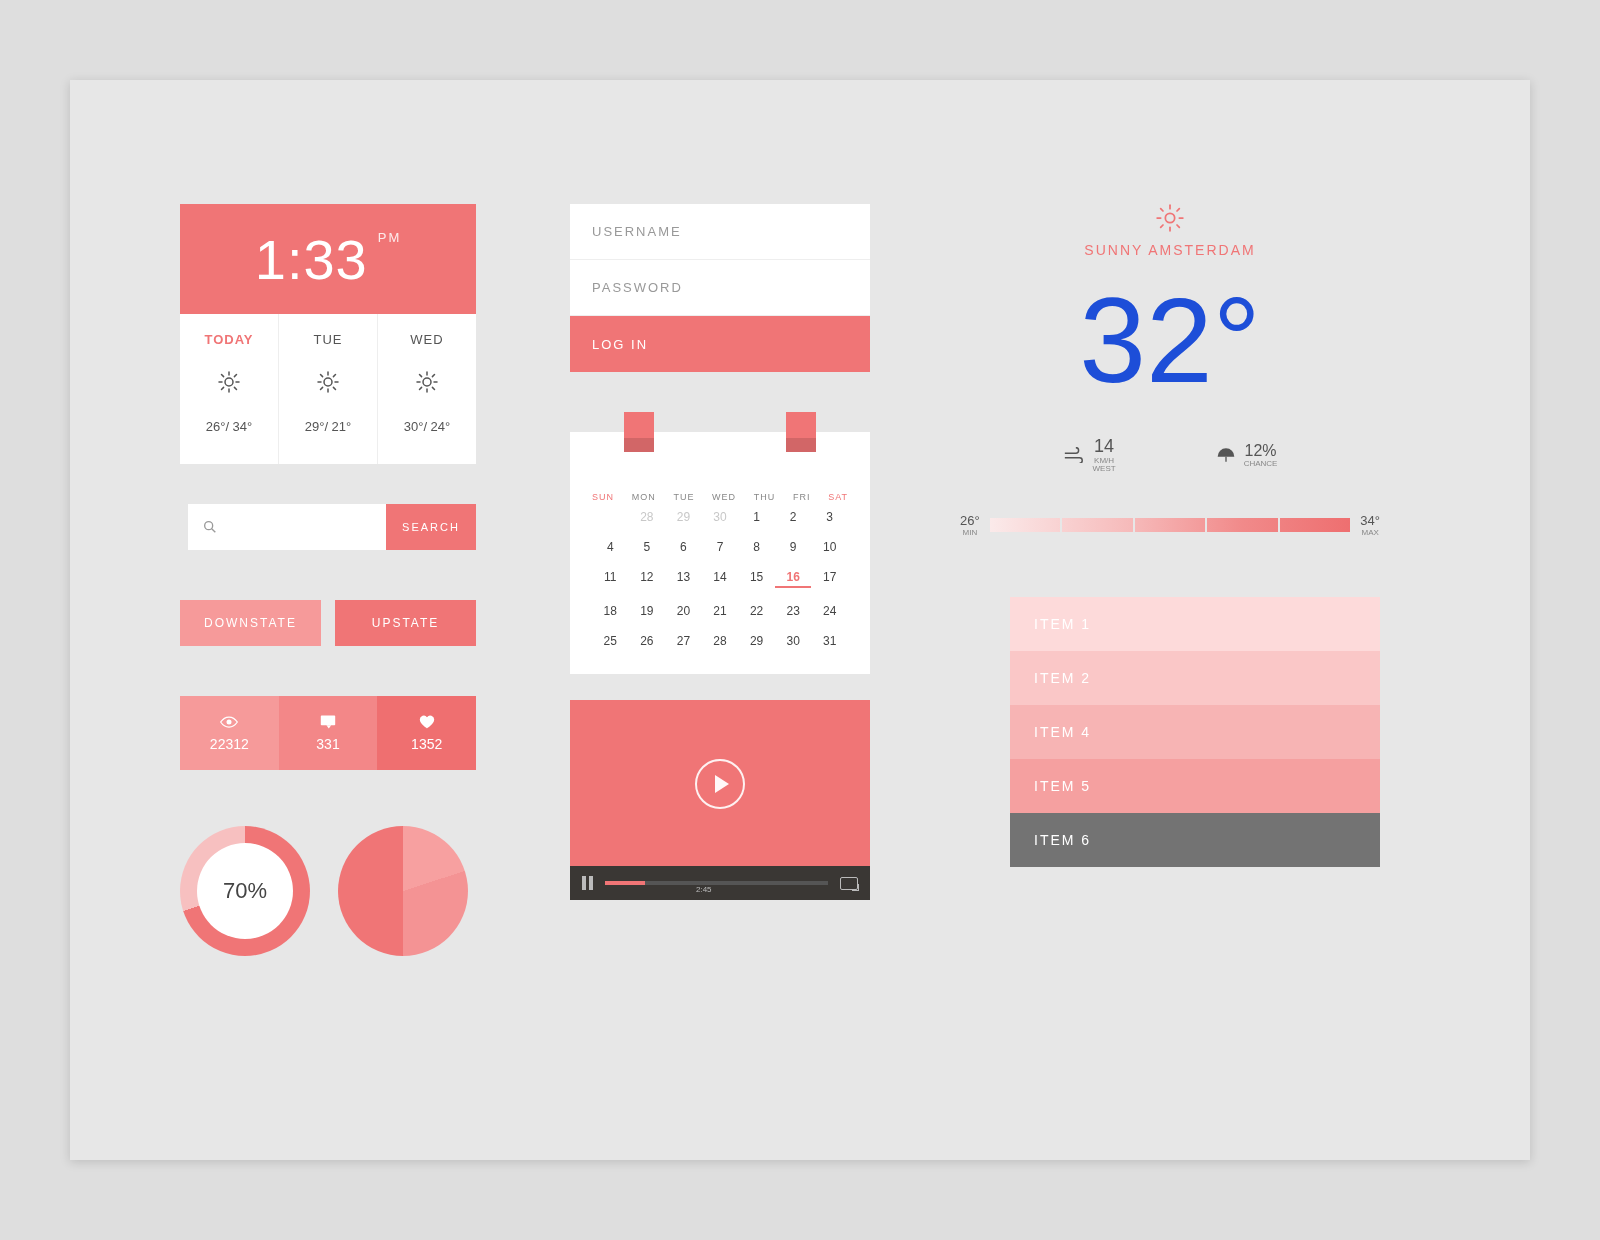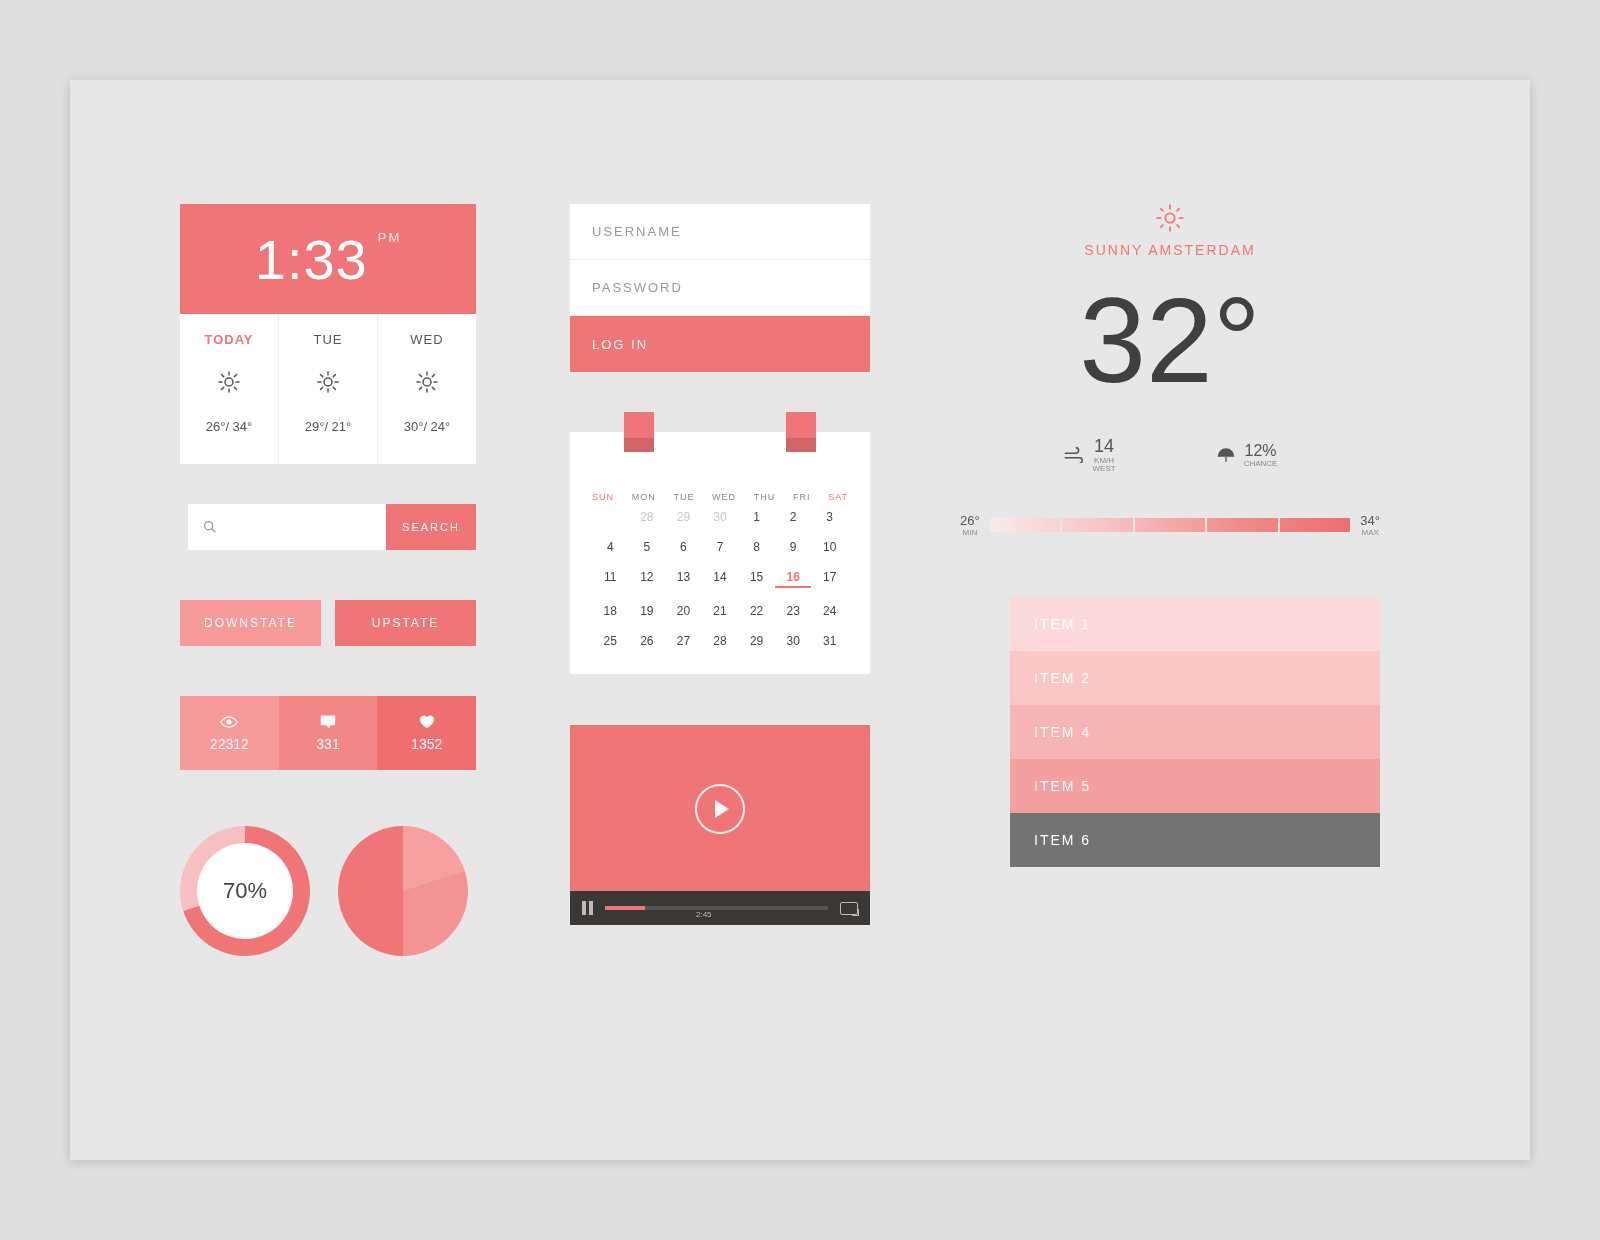--- a/index.html
+++ b/index.html
@@ -55,37 +55,37 @@
 
   .cal { background:#fff; margin-top:60px; padding:60px 22px 26px 22px; position:relative; }
   .cal-tabs { position:absolute; top:-20px; left:54px; right:54px; display:flex; justify-content:space-between; }
   .cal-tabs i { width:30px; height:40px; background:#f07576; display:block; box-shadow: inset 0 -14px 0 rgba(0,0,0,.12); }
   .dow { display:flex; justify-content:space-between; font-size:9px; letter-spacing:1px; color:#888; margin-bottom:8px; }
   .dow span.sun, .dow span.sat { color:#f07576; }
   .cal-grid { display:grid; grid-template-columns:repeat(7,1fr); row-gap:16px; text-align:center; font-size:12px; color:#444; }
   .cal-grid .off { color:#c8c8c8; }
   .cal-grid .sel { color:#f07576; font-weight:600; border-bottom:2px solid #f07576; padding-bottom:2px; }
 
-  .video { margin-top:51px; width:100%; height:200px; background:#f07576; position:relative; }
+  .video { margin-top:26px; width:100%; height:200px; background:#f07576; position:relative; }
   .video .play { position:absolute; left:50%; top:42%; transform:translate(-50%,-50%); width:50px; height:50px; border:2px solid rgba(255,255,255,.9); border-radius:50%; display:flex; align-items:center; justify-content:center; }
   .video .play:after { content:""; border-left:14px solid rgba(255,255,255,.95); border-top:9px solid transparent; border-bottom:9px solid transparent; margin-left:4px; }
   .video .bar { position:absolute; left:0; right:0; bottom:0; height:34px; background:#3a3734; display:flex; align-items:center; padding:0 12px; gap:12px; color:#bbb; }
   .video .pause { display:flex; gap:3px; }
   .video .pause i{ width:4px; height:14px; background:#bbb; display:block;}
   .video .track { flex:1; height:4px; background:#555; position:relative; }
   .video .track .prog{ position:absolute; left:0; top:0; bottom:0; width:18%; background:#f07576; }
   .video .time { font-size:9px; color:#bbb; margin-left:40px; }
   .cc { width:18px; height:13px; border:1.5px solid #bbb; border-radius:2px; position:relative; }
   .cc:after{content:"";position:absolute;right:-2px;bottom:-2px;width:6px;height:6px;border-right:1.5px solid #bbb;border-bottom:1.5px solid #bbb;}
 
   
   .weather { text-align:center; color:#444; }
   .wicon { color:#f07576; margin-bottom:8px; height:30px; display:flex; justify-content:center; }
   .wtitle { font-size:14px; letter-spacing:2px; color:#f07576; margin-bottom:22px; }
-  .wtemp { font-size:120px; font-weight:200; position:relative; display:inline-block; line-height:1; color:#404040; }
+  .wtemp { font-size:120px; font-weight:200; position:relative; display:inline-block; line-height:1; color:#1d4ed8; }
   .wdetails { display:flex; justify-content:center; gap:100px; margin-top:36px; color:#555; }
   .wd { display:flex; align-items:center; gap:8px; font-size:13px; }
   .wd .sub{ font-size:8px; color:#888; line-height:1; display:block; }
   .range { margin-top:40px; display:flex; align-items:center; gap:10px; color:#555; font-size:13px; }
   .range .sub{ font-size:8px; display:block; color:#888;}
   .range .gradient { flex:1; height:14px; background:linear-gradient(90deg,#fbeaea 0%,#f6b9b9 40%,#f18a8a 70%,#ee6f70 100%); display:flex; }
   .range .gradient i{flex:1; border-right:2px solid #e7e7e7;}
   .range .gradient i:last-child{border:none;}
 
   .items { margin-top:60px; width:370px; margin-left:auto; }

